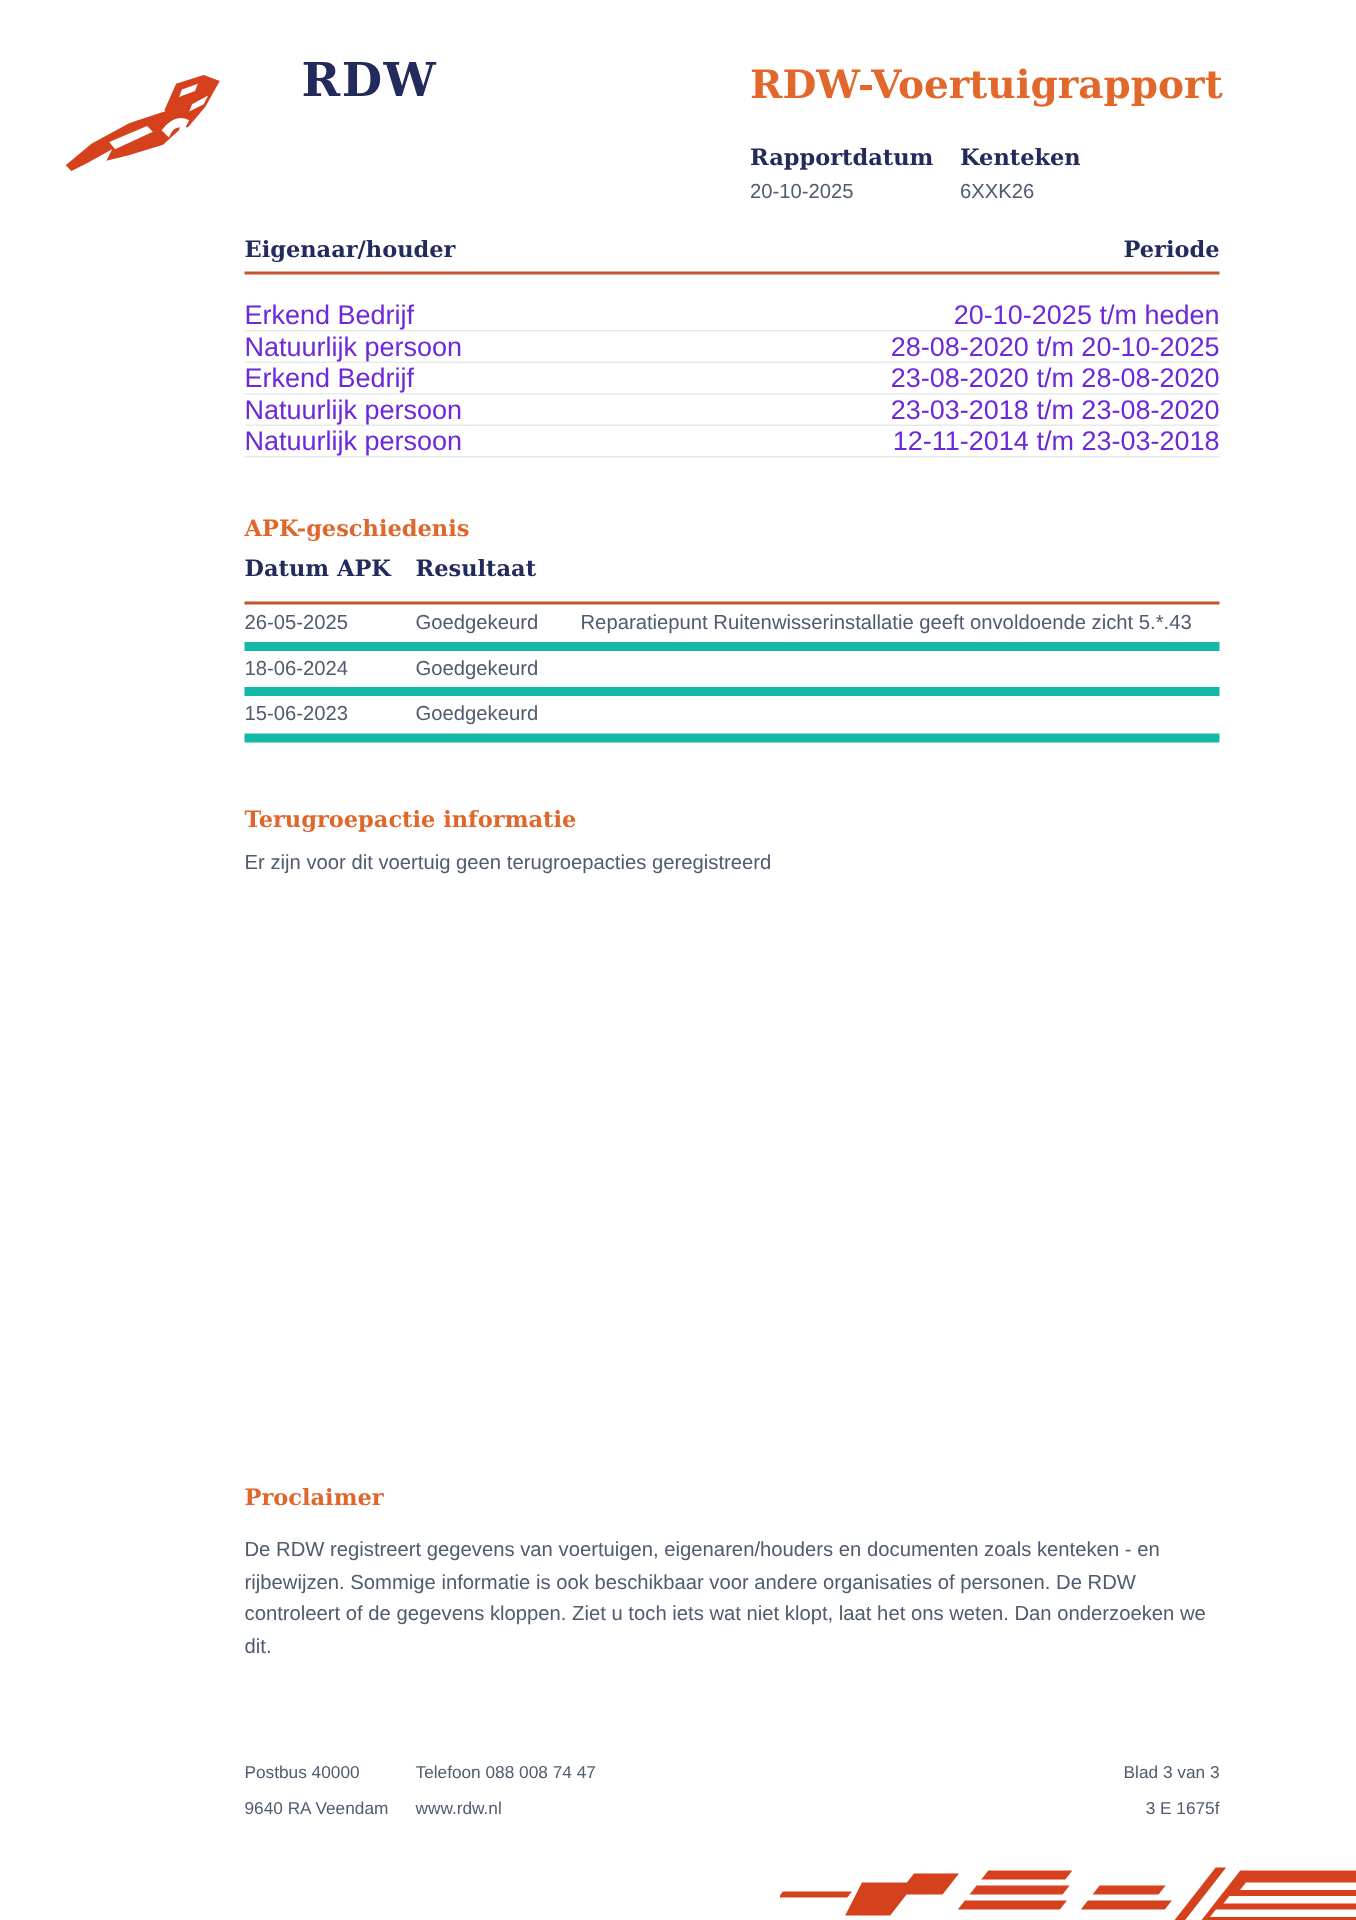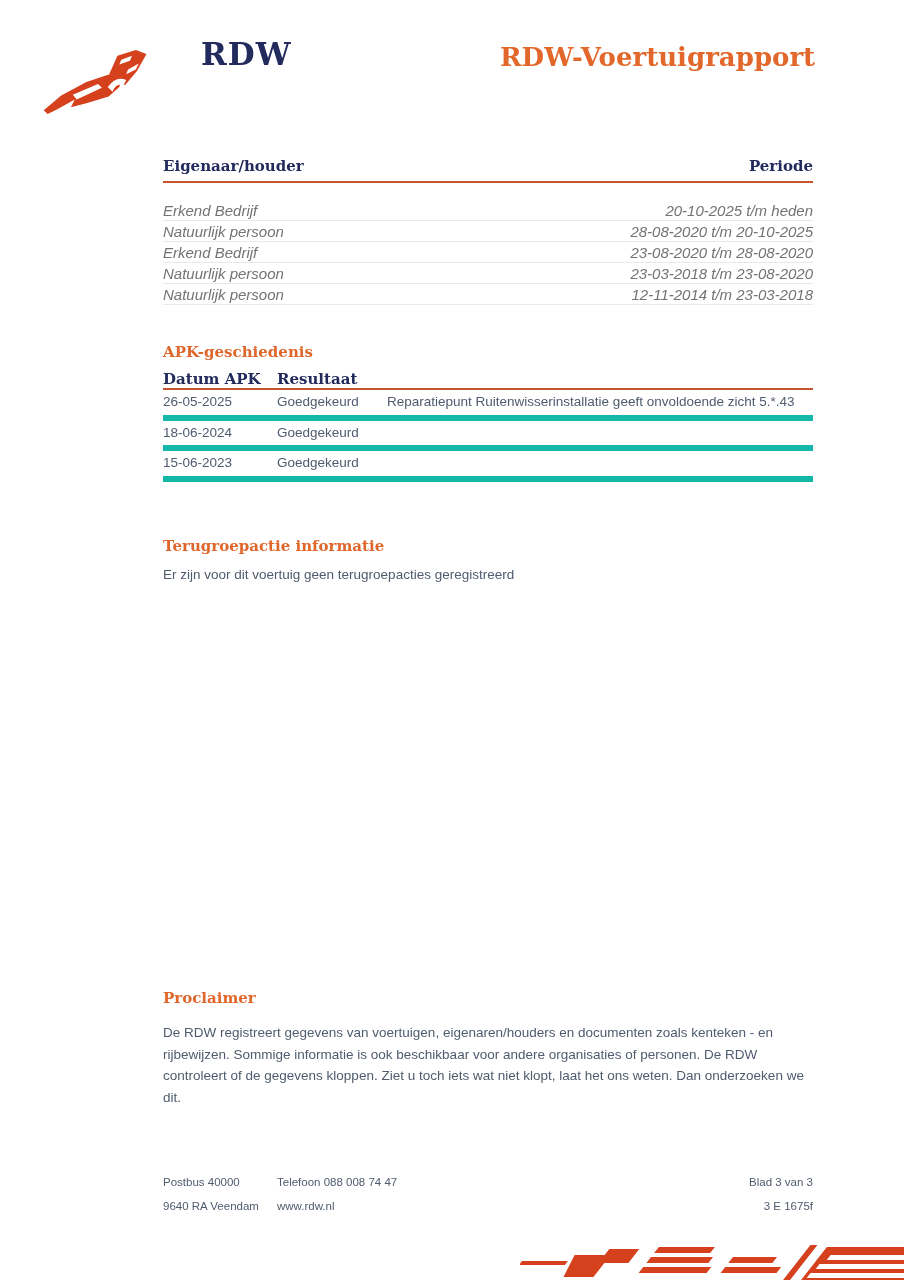--- a/index.html
+++ b/index.html
@@ -45,28 +45,28 @@
   }
   .rule { border-bottom:2px solid #C4552E; }
 
   
   #owner-section { top:157px; }
   .owner-head { display:flex; justify-content:space-between; padding-bottom:6px; }
   .owner-rows { margin-top:17px; }
   .owner-row {
     display:flex; justify-content:space-between; align-items:center;
     height:21px; border-bottom:1px solid #E9E9E9;
-    font-size:15px; color:#737373;font-style:italic;
+    font-size:18px; color:#6d28d9;
   }
 
   
   #apk-section { top:343px; }
   .apk-head {
     display:grid; grid-template-columns:114px 110px 1fr;
-    margin-top:9px; padding-bottom:0;
+    margin-top:9px; padding-bottom:13px;
   }
   .apk-row {
     display:grid; grid-template-columns:114px 110px 1fr;
     border-bottom:6px solid #14b8a6;
     padding:0; font-size:13.5px; color:#4F5B6E; line-height:21.5px;
   }
   .apk-row > div { padding:1px 0 2px; }
   .apk-remarks { padding-right:4px; }
 
   
@@ -97,20 +97,30 @@
     <polygon points="38,48 64,37 68,41 42,53" fill="#ffffff"></polygon>
     <path d="M76,26 L84,8 L103,2 L114,6 L104,24 L92,38 L80,35 Z" fill="#D5401D"></path>
     <polygon points="88,12 99,8 97,13 86,17" fill="#ffffff"></polygon>
     <polygon points="95,22 106,16 103,22 93,27" fill="#ffffff"></polygon>
     <path d="M74,40 Q83,28 93,33 L90,39 Q83,35 79,45 Z" fill="#ffffff"></path>
   </svg>
   <div class="logo-text">RDW</div>
 
   <h1 class="report-title">RDW-Voertuigrapport</h1>
 
+  <div class="meta-block">
+    <div class="meta-col">
+      <div class="meta-label">Rapportdatum</div>
+      <div class="meta-value">20-10-2025</div>
+    </div>
+    <div class="meta-col">
+      <div class="meta-label">Kenteken</div>
+      <div class="meta-value">6XXK26</div>
+    </div>
+  </div>
 
   <div class="section" id="owner-section">
     <div class="owner-head rule">
       <span class="col-header">Eigenaar/houder</span>
       <span class="col-header">Periode</span>
     </div>
     <div class="owner-rows">
       <div class="owner-row">
         <span>Erkend Bedrijf</span>
         <span>20-10-2025 t/m heden</span>

